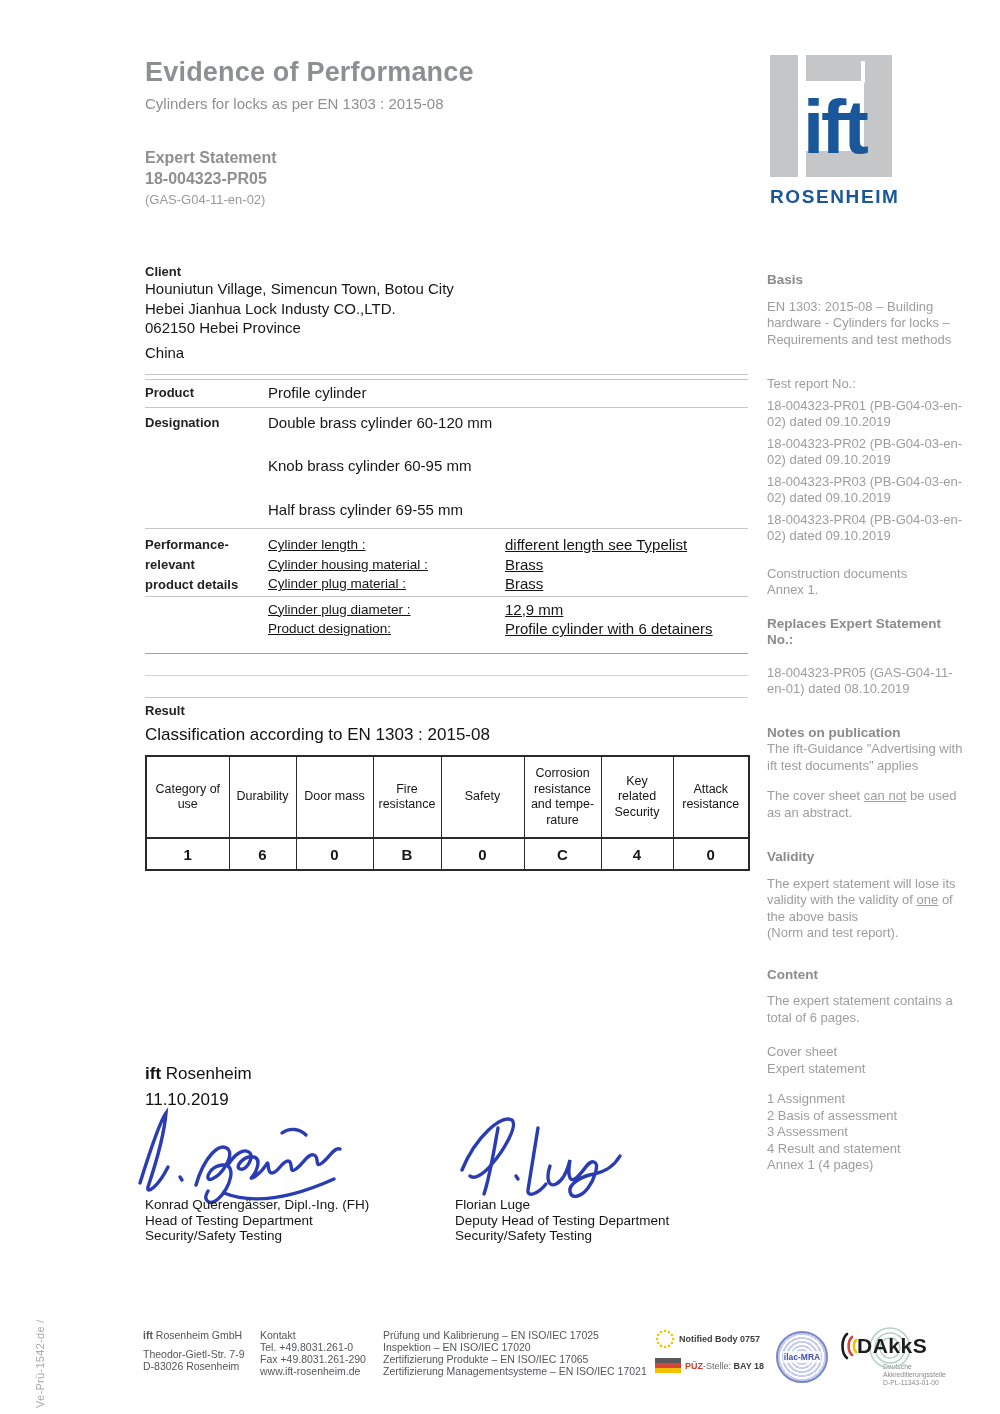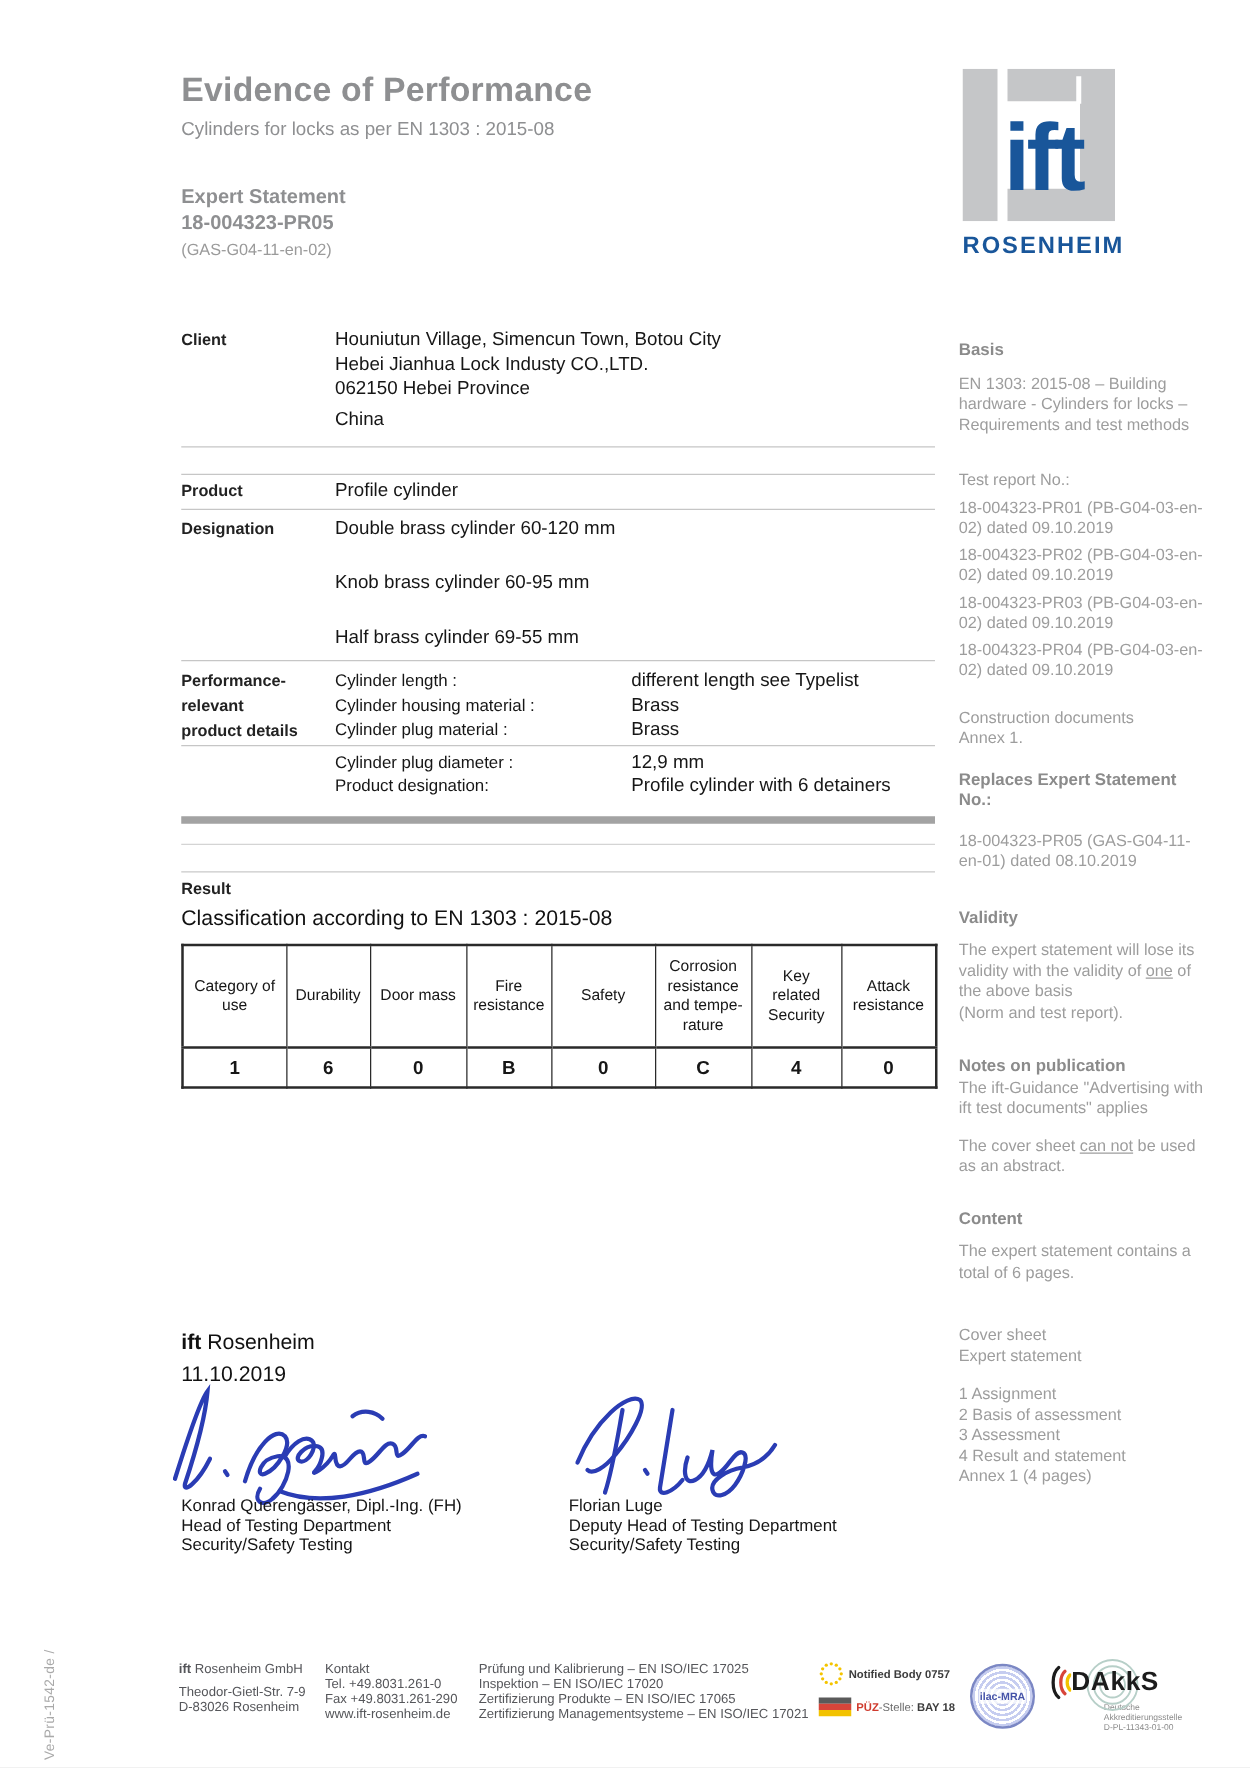--- a/index.html
+++ b/index.html
@@ -25,32 +25,32 @@
   .logo-ift{position:absolute;left:33px;top:34px;font-size:76px;line-height:1;font-weight:bold;
             color:#19569a;letter-spacing:-3px;}
   .logo-sub{font-size:19px;font-weight:bold;color:#19569a;letter-spacing:1.6px;margin-top:9px;}
 
   
   .label{font-size:13px;font-weight:bold;color:#222;}
   .val15{font-size:15px;color:#161616;line-height:19.5px;}
   .pre{white-space:pre-line;}
 
   .sec-client{position:absolute;left:145px;top:262px;width:603px;display:flex;
-              border-bottom:1px solid #c6c6c6;padding-bottom:12px;}
+              border-bottom:1px solid #c6c6c6;padding-bottom:12px;flex-direction:column;}
   .sec-client .label{width:123px;flex:none;padding-top:2px;}
   .client-extra{margin-top:5px;}
 
   .sec-product{position:absolute;left:145px;top:379px;width:603px;border-top:1px solid #c6c6c6;}
   .prod-row1{display:flex;padding:3px 0 4px;border-bottom:1px solid #c6c6c6;}
   .prod-row1 .label,.prod-row2 .label{width:123px;flex:none;padding-top:2px;}
   .prod-row2{display:flex;padding-top:5px;}
   .desig-item{margin-bottom:24px;}
 
   .sec-details{position:absolute;left:145px;top:528px;width:603px;height:124px;
-               border-top:1px solid #c6c6c6;border-bottom:6px solid #a3a3a3;}
+               border-top:1px solid #c6c6c6;border-bottom:1px solid #a3a3a3;text-decoration:underline;}
   .det-labels{position:absolute;left:0;top:6px;width:123px;font-size:13px;font-weight:bold;
               color:#222;line-height:20px;}
   .det-rows{margin-left:123px;padding-top:6px;}
   .det-row{display:flex;min-height:19.5px;}
   .det-name{width:237px;flex:none;font-size:13.5px;line-height:19.5px;}
   .det-val{flex:1;font-size:15px;line-height:19.5px;}
   .det-split{border-top:1px solid #c6c6c6;margin:2px 0 3px -123px;}
 
   .rule-a{position:absolute;left:145px;top:675px;width:603px;border-top:1px solid #d4d4d4;}
 
@@ -255,34 +255,34 @@
       <div class="rep-item">18-004323-PR02 (PB-G04-03-en-02) dated 09.10.2019</div>
       <div class="rep-item">18-004323-PR03 (PB-G04-03-en-02) dated 09.10.2019</div>
       <div class="rep-item">18-004323-PR04 (PB-G04-03-en-02) dated 09.10.2019</div>
     </div>
     <div class="sb-sec pre" style="margin-top:21px;">Construction documents
 Annex 1.</div>
     <div class="sb-sec" style="margin-top:17px;">
       <div class="sb-h">Replaces Expert Statement No.:</div>
       <div style="margin-top:16px;">18-004323-PR05 (GAS-G04-11-en-01) dated 08.10.2019</div>
     </div>
+    <div class="sb-sec" style="margin-top:27px;">
+      <div class="sb-h">Notes on publication</div>
+      <div> The ift-Guidance "Advertising with ift test documents" applies</div>
+      <div style="margin-top:14px;"><span>The cover sheet </span><span class="u">can not</span><span> be used as an abstract.</span></div>
+    </div>
     <div class="sb-sec" style="margin-top:28px;">
       <div class="sb-h">Validity</div>
       <div class="sb-gap pre"><span>The expert statement will lose its validity with the validity of </span><span class="u">one</span><span> of the above basis
  (Norm and test report).</span></div>
     </div>
-    <div class="sb-sec" style="margin-top:27px;">
-      <div class="sb-h">Notes on publication</div>
-      <div> The ift-Guidance "Advertising with ift test documents" applies</div>
-      <div style="margin-top:14px;"><span>The cover sheet </span><span class="u">can not</span><span> be used as an abstract.</span></div>
-    </div>
     <div class="sb-sec" style="margin-top:25px;">
       <div class="sb-h">Content</div>
       <div class="sb-gap">The expert statement contains a total  of  6 pages.</div>
-      <div class="pre" style="margin-top:34px;">Cover sheet
+      <div class="pre" style="margin-top:18px;">Cover sheet
 Expert statement</div>
       <div class="pre" style="margin-top:14px;">1 Assignment
 2 Basis of assessment
 3 Assessment
 4 Result and statement
 Annex 1 (4  pages)</div>
     </div>
   </div>
 
   <div class="sec-signoff">

